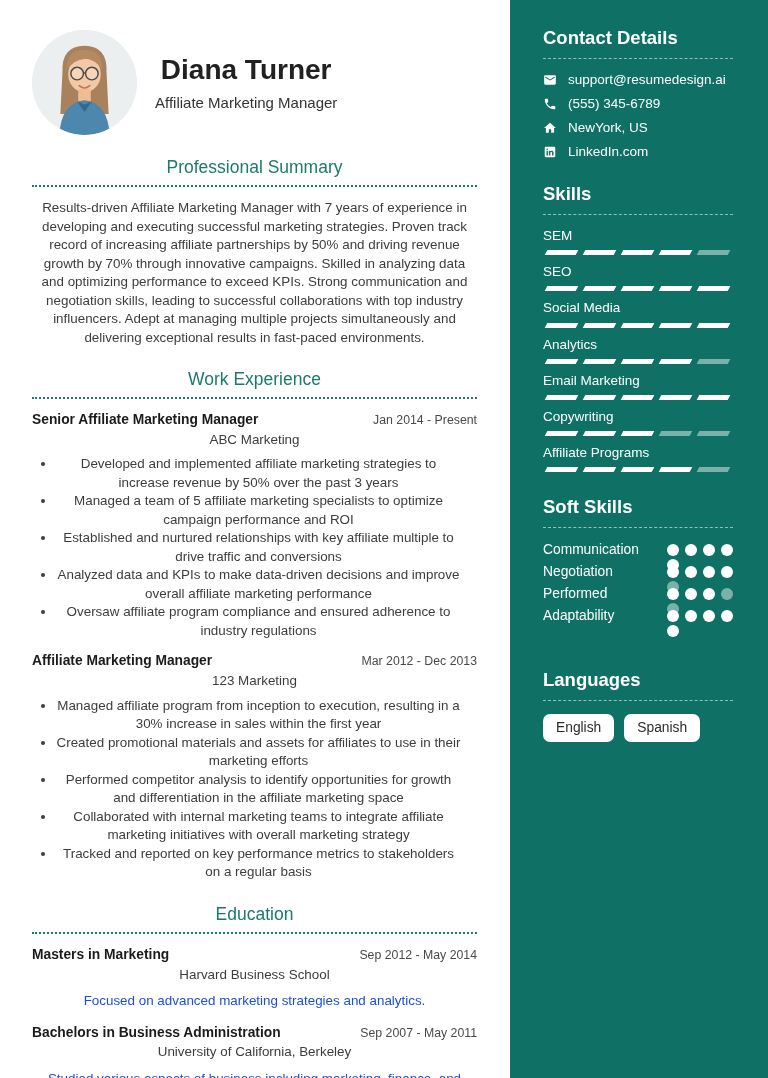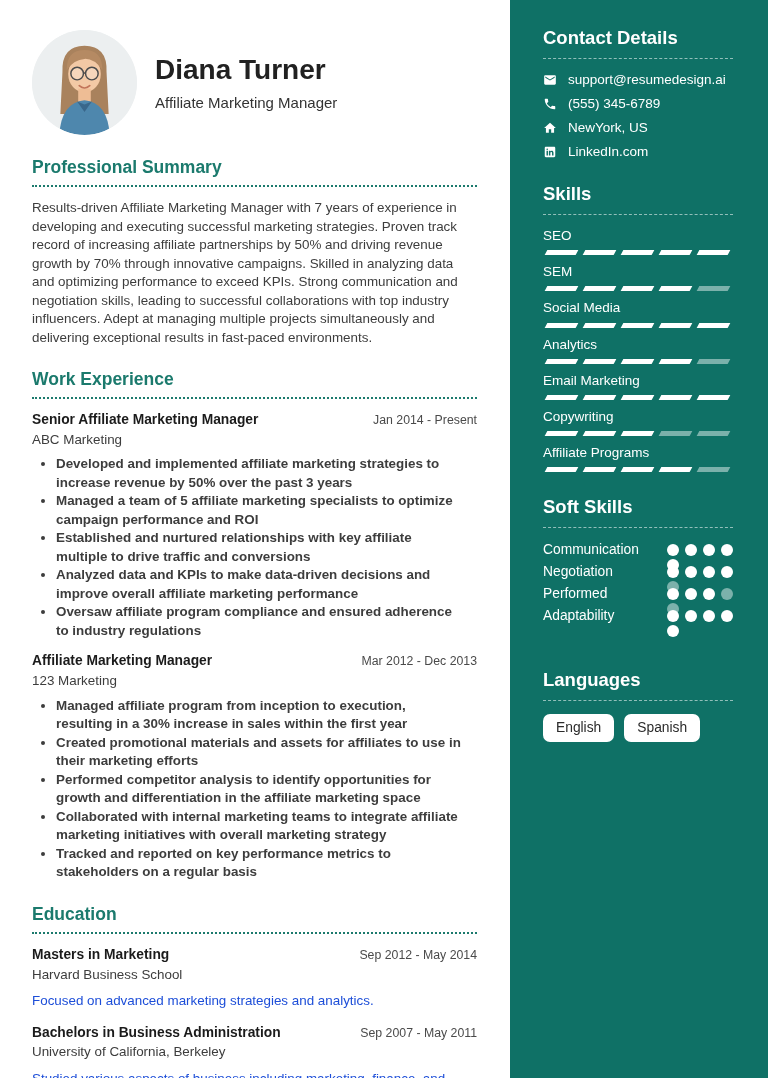--- a/index.html
+++ b/index.html
@@ -1,38 +1,38 @@
 <!DOCTYPE html>
 <html><head>
 <meta charset="utf-8">
 <style>
   html,body{margin:0;padding:0;background:#ffffff;}
   .page{
     width:768px;height:1078px;display:flex;overflow:hidden;background:#ffffff;
     font-family:"Liberation Sans", sans-serif;
   }
   
-  .main{width:558px;box-sizing:border-box;padding:30px 33px 4px 32px;}
+  .main{width:558px;box-sizing:border-box;padding:30px 33px 4px 32px;text-align:center;}
   .header{display:flex;align-items:center;gap:18px;margin-bottom:22px;}
   .avatar{width:105px;height:105px;border-radius:50%;overflow:hidden;flex:none;background:#eceff0;}
   .avatar svg{display:block;width:100%;height:100%;}
   .name{font-size:28px;font-weight:700;color:#212121;line-height:1.15;margin:0 0 7px 0;}
   .subtitle{font-size:15px;color:#333333;}
   .section{margin-bottom:22px;}
   .section-heading{
-    color:#1B7A6D;font-size:17.5px;font-weight:700;
+    color:#1B7A6D;font-size:17.5px;font-weight:400;
     padding-bottom:7px;border-bottom:2px dotted #1B7A6D;margin:0 0 12px 0;
   }
   .body-text{font-size:13.4px;color:#3d3d3d;line-height:1.38;}
   .entry{margin-bottom:10px;}
   .entry-header{display:flex;justify-content:space-between;align-items:baseline;}
   .entry-title{font-size:13.8px;font-weight:700;color:#1b1b1b;line-height:1.3;}
   .entry-date{font-size:12.3px;color:#4a4a4a;white-space:nowrap;}
   .entry-org{font-size:13.4px;color:#3d3d3d;line-height:1.3;margin-top:2px;}
-  ul.bullets{margin:7px 16px 12px 0;padding-left:24px;font-weight:bold;}
+  ul.bullets{margin:7px 16px 12px 0;padding-left:24px;}
   ul.bullets li{font-size:13.4px;color:#3d3d3d;line-height:1.38;}
   .entry-desc{font-size:13.4px;color:#1d4ed8;line-height:1.38;margin-top:9px;margin-bottom:13px;}
   
   .sidebar{
     width:258px;box-sizing:border-box;flex:none;background:#0F7166;color:#ffffff;
     padding:27px 35px 30px 33px;
   }
   .side-section{margin-bottom:24px;}
   .side-heading{
     font-size:18.5px;font-weight:700;color:#ffffff;
@@ -195,37 +195,37 @@
             </span>
             <span>LinkedIn.com</span>
           </div>
         </div>
     </div>
 
     <div class="side-section">
       <h2 class="side-heading">Skills</h2>
       <div id="skills-container">
           <div class="skill">
+            <div class="skill-name">SEM</div>
+            <div class="skill-bar">
+              <span class="seg"></span>
+              <span class="seg"></span>
+              <span class="seg"></span>
+              <span class="seg"></span>
+              <span class="seg muted"></span>
+            </div>
+          </div>
+          <div class="skill">
             <div class="skill-name">SEO</div>
             <div class="skill-bar">
               <span class="seg"></span>
               <span class="seg"></span>
               <span class="seg"></span>
               <span class="seg"></span>
               <span class="seg"></span>
-            </div>
-          </div>
-          <div class="skill">
-            <div class="skill-name">SEM</div>
-            <div class="skill-bar">
-              <span class="seg"></span>
-              <span class="seg"></span>
-              <span class="seg"></span>
-              <span class="seg"></span>
-              <span class="seg muted"></span>
             </div>
           </div>
           <div class="skill">
             <div class="skill-name">Social Media</div>
             <div class="skill-bar">
               <span class="seg"></span>
               <span class="seg"></span>
               <span class="seg"></span>
               <span class="seg"></span>
               <span class="seg"></span>

